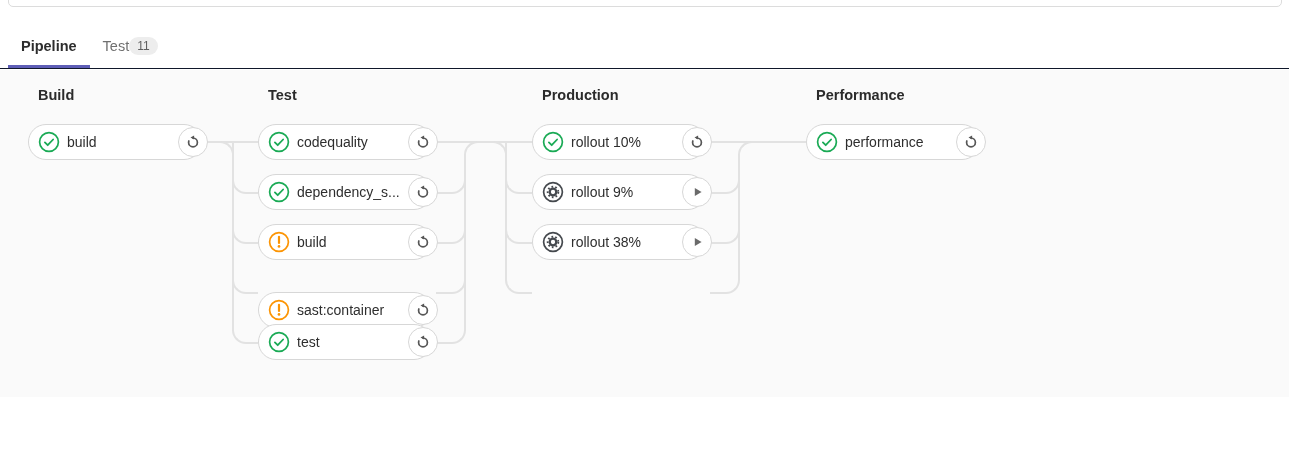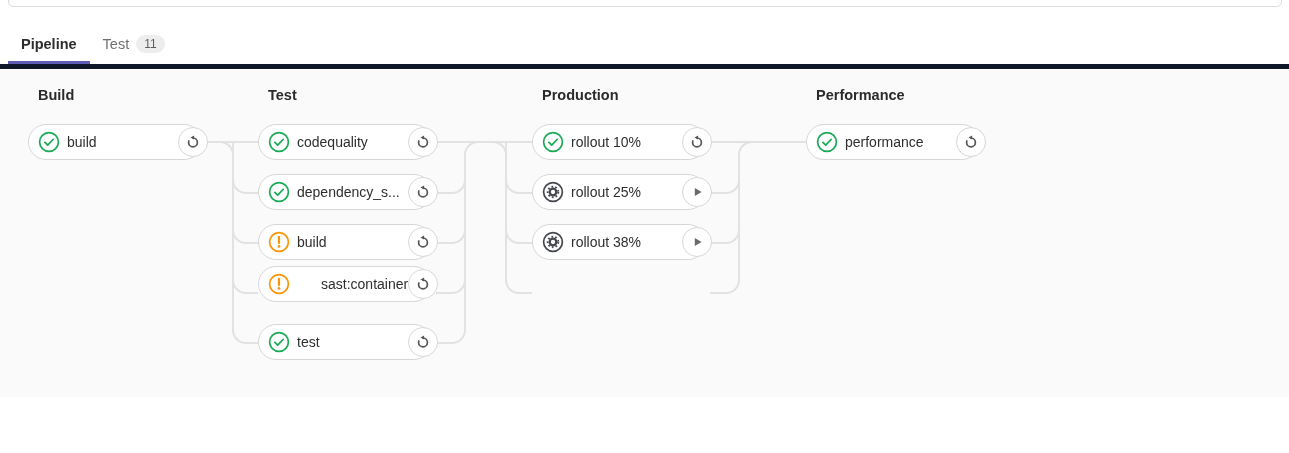--- a/index.html
+++ b/index.html
@@ -6,25 +6,25 @@
   html,body { width: 1289px; height: 453px; background: #ffffff; overflow: hidden;
     font-family: "Liberation Sans", sans-serif; }
   .canvas { position: relative; width: 1289px; height: 453px; background: #fff; }
 
   
   .top-box { position: absolute; left: 8px; right: 7px; top: -12px; height: 19px;
     background: #fff; border: 1px solid #dcdcdc; border-radius: 5px; }
 
   
   .tabs-bar { position: absolute; left: 0; right: 0; top: 26px; height: 43px;
-    border-bottom: 5px solid #0f172a; display: flex; align-items: stretch; padding-left: 8px; }
+    border-bottom: 1px solid #0f172a; display: flex; align-items: stretch; padding-left: 8px; }
   .tab { display: flex; align-items: center; padding: 0 13px; font-size: 14.5px;
     color: #707070; cursor: pointer; border-bottom: 3px solid transparent; }
   .tab.active { color: #2d2d2d; font-weight: 700; border-bottom-color: #5e5eb7; }
-  .badge { display: inline-block; margin-left: 7px; background: #ededed; color: #5f5f5f;
+  .badge { display: inline-block; background: #ededed; color: #5f5f5f;
     font-size: 12px; font-weight: 400; line-height: 18px; padding: 0 8px; border-radius: 10px; }
 
   
   .graph { position: absolute; left: 0; right: 0; top: 70px; height: 327px; background: #fafafa; }
   .stage-title { position: absolute; top: 17px; font-size: 14.5px; font-weight: 700; color: #2b2b2b; }
 
   .job { position: absolute; width: 174px; height: 36px; background: #fff;
     border: 1px solid #d7d7d7; border-radius: 18px; display: flex; align-items: center;
     padding-left: 9px; cursor: pointer; z-index: 2; }
   .job .label { font-size: 14px; color: #2e2e2e; margin-left: 7px; white-space: nowrap;
@@ -41,21 +41,21 @@
   .c-dr { border-top: 2px solid #e2e2e2; border-right: 2px solid #e2e2e2;
           border-top-right-radius: 14px; }           
   .b-dr { border-left: 2px solid #e2e2e2; border-bottom: 2px solid #e2e2e2;
           border-bottom-left-radius: 14px; }          
   .c-ur { border-left: 2px solid #e2e2e2; border-top: 2px solid #e2e2e2;
           border-top-left-radius: 14px; }             
   .b-ur { border-right: 2px solid #e2e2e2; border-bottom: 2px solid #e2e2e2;
           border-bottom-right-radius: 14px; }         
 
   
-  .r1 { top: 54px; } .r2 { top: 104px; } .r3 { top: 154px; } .r4 { top: 196px; gap: 24px; } .r5 { top: 254px; }
+  .r1 { top: 54px; } .r2 { top: 104px; } .r3 { top: 154px; } .r4 { top: 222px; } .r5 { top: 254px; }
   .col-build { left: 28px; } .col-test { left: 258px; } .col-prod { left: 532px; text-align: center; } .col-perf { left: 806px; }
 </style>
 </head>
 <body>
 
 <svg width="0" height="0" style="position:absolute">
   <defs>
     <g id="ic-success">
       <circle cx="11" cy="11" r="9.4" fill="#fff" stroke="#1aaa55" stroke-width="1.7"></circle>
       <path d="M6.9 11.4 L9.7 14.2 L15.1 8.5" fill="none" stroke="#1aaa55" stroke-width="1.8" stroke-linecap="round" stroke-linejoin="round"></path>
@@ -204,21 +204,21 @@
       <span class="action-btn">
         <svg viewBox="0 0 16 16">
             <use href="#ic-retry"></use>
           </svg>
       </span>
     </div>
     <div class="job col-prod r2">
       <svg class="status-icon" viewBox="0 0 22 22">
           <use href="#ic-manual"></use>
         </svg>
-      <span class="label">rollout 25%</span>
+      <span class="label">rollout 9%</span>
       <span class="action-btn">
         <svg viewBox="0 0 16 16">
             <use href="#ic-play"></use>
           </svg>
       </span>
     </div>
     <div class="job col-prod r3">
       <svg class="status-icon" viewBox="0 0 22 22">
           <use href="#ic-manual"></use>
         </svg>

